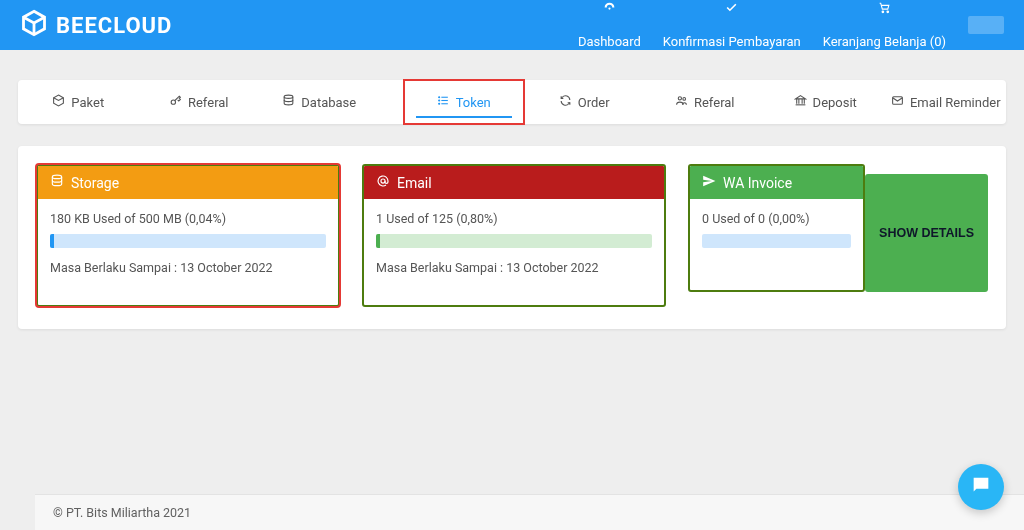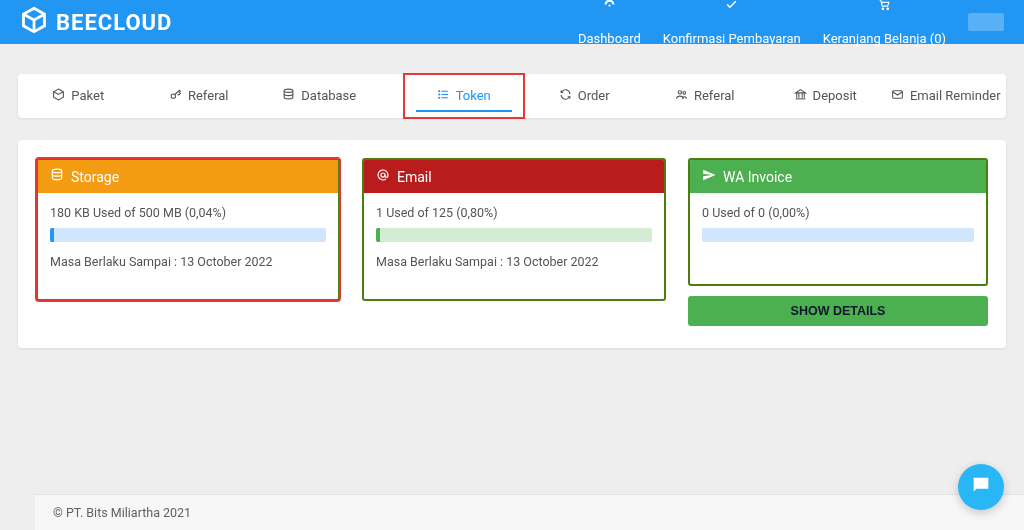--- a/index.html
+++ b/index.html
@@ -1,49 +1,49 @@
 <!DOCTYPE html>
 <html><head>
   <meta charset="utf-8">
   <style>
     * { box-sizing: border-box; margin: 0; padding: 0; }
     body { font-family: -apple-system, BlinkMacSystemFont, 'Segoe UI', Roboto, Arial, sans-serif; background: #eeeeee; width: 1024px; height: 530px; overflow: hidden; position: relative; }
     
     
-    .topnav { background: #2196f3; height: 44px; display: flex; align-items: center; padding: 4px 20px; color: #fff; }
+    .topnav { background: #2196f3; height: 50px; display: flex; align-items: center; padding: 4px 20px; color: #fff; }
     .brand { display: flex; align-items: center; gap: 8px; font-size: 22px; font-weight: 700; letter-spacing: 1px; }
     .brand svg { width: 28px; height: 28px; }
     .topnav-links { margin-left: auto; display: flex; align-items: center; gap: 22px; font-size: 13px; }
     .topnav-link { display: flex; align-items: center; gap: 17px; color: #fff; cursor: pointer; flex-direction: column; }
     .topnav-user { width: 36px; height: 18px; background: rgba(255,255,255,.25); border-radius: 2px; }
 
     
     .tabs-container { margin: 30px 18px 0 18px; background: #fff; border-radius: 4px; box-shadow: 0 1px 3px rgba(0,0,0,.08); display: flex; }
-    .tab { flex: 1; text-align: center; padding: 14px 5px; font-size: 13px; color: #555; cursor: pointer; display: flex; align-items: flex-start; justify-content: center; gap: 6px; position: relative; }
+    .tab { flex: 1; text-align: center; padding: 14px 5px; font-size: 13px; color: #555; cursor: pointer; display: flex; align-items: center; justify-content: center; gap: 6px; position: relative; }
     .tab .glyph { font-size: 13px; }
     .tab.active { color: #2196f3; }
     .tab.active::after { content: ""; position: absolute; left: 12px; right: 12px; bottom: 6px; height: 2px; background: #2196f3; }
     .tab.hl { outline: 2px solid #e53935; outline-offset: -1px; margin-left: 24px; }
 
     
     .panel { margin: 22px 18px 0 18px; background: #fff; border-radius: 4px; box-shadow: 0 1px 3px rgba(0,0,0,.08); padding: 18px 18px 22px 18px; display: flex; gap: 22px; align-items: flex-start; }
     .card { flex: 1; border: 2px solid #4d7c0f; border-radius: 3px; overflow: hidden; }
     .card.hl { outline: 2px solid #e53935; outline-offset: -1px; }
     .card-head { padding: 8px 12px; color: #fff; font-size: 14px; display: flex; align-items: center; gap: 7px; }
     .card-head.orange { background: #f39c12; }
     .card-head.blue   { background: #b91c1c; }
     .card-head.green  { background: #4caf50; }
     .card-body { padding: 12px 12px 30px 12px; font-size: 12.5px; color: #555; }
     .meter { height: 14px; background: #cfe6fc; border-radius: 2px; margin: 8px 0 12px 0; position: relative; overflow: hidden; }
     .meter .fill { position: absolute; left: 0; top: 0; bottom: 0; background: #2196f3; }
     .meter.green { background: #d3ecd3; }
     .meter.green .fill { background: #4caf50; }
     .btn-showdetails { margin-top: 10px; background: #4caf50; color: #0f172a; border: none; border-radius: 3px; padding: 8px 14px; font-size: 12.5px; font-weight: 600; cursor: pointer; }
 
-    .col3 { display: flex; flex-direction: column; flex: 1; }
+    .col3 { display: flex; flex-direction: row; flex: 1; }
 
     
     .footer { position: absolute; left: 0; right: 0; bottom: 0; background: #f7f7f7; border-top: 1px solid #e3e3e3; padding: 10px 18px; font-size: 12.5px; color: #616161; margin-left: 35px; }
 
     
     .chat-fab { position: absolute; right: 20px; bottom: 20px; width: 46px; height: 46px; border-radius: 50%; background: #29b6f6; display: flex; align-items: center; justify-content: center; color: #fff; box-shadow: 0 3px 10px rgba(0,0,0,.2); cursor: pointer; }
     .chat-fab svg { width: 22px; height: 22px; }
   </style>
 </head>
 <body>

